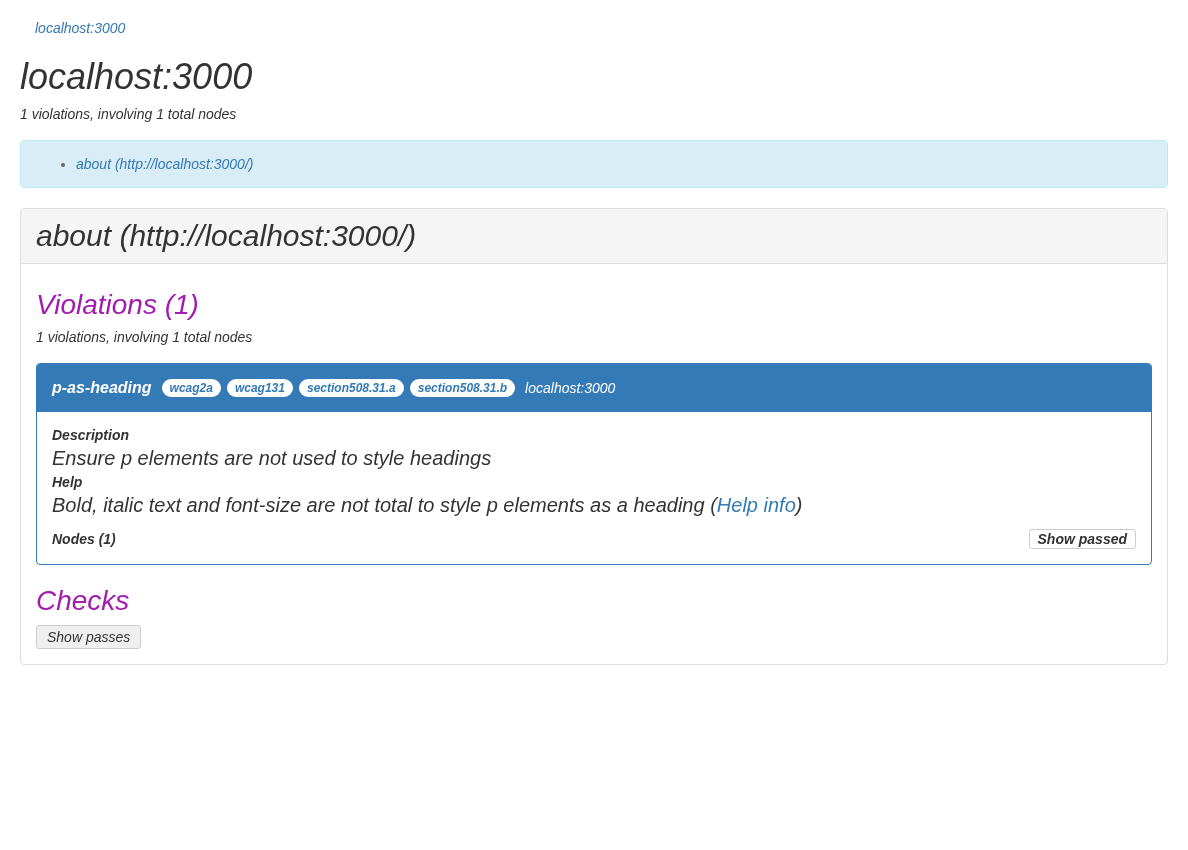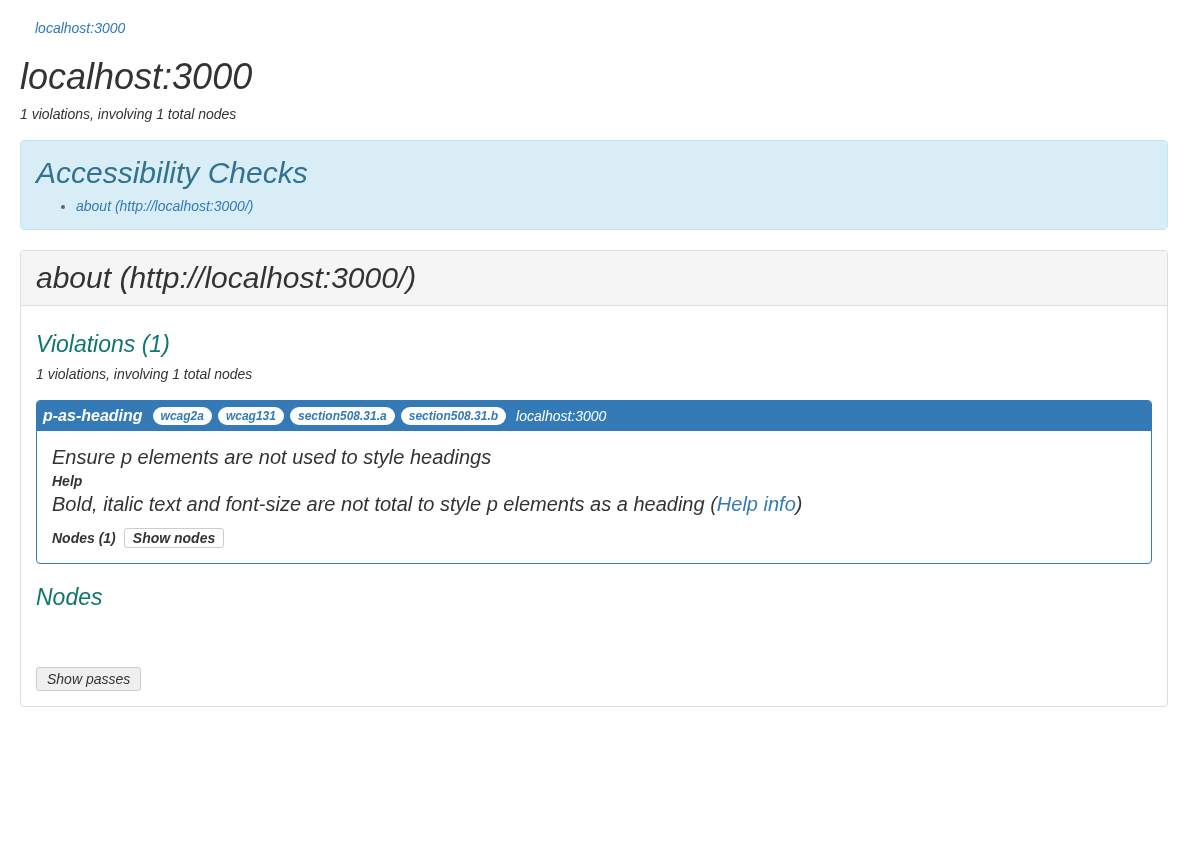--- a/index.html
+++ b/index.html
@@ -83,42 +83,42 @@
     }
     .panel-default .panel-heading-bar h2 {
       font-size: 30px;
       font-weight: 500;
       color: #333;
     }
     .panel-body {
       padding: 15px;
     }
     .section-heading {
-      font-size: 23px;
-      font-weight: 500;
-      color: #0f766e;
+      font-size: 28px;
+      font-weight: 500;
+      color: #a21caf;
       margin-top: 20px;
       margin-bottom: 8px;
     }
     .section-heading:first-child {
       margin-top: 10px;
     }
     .sub-summary {
       font-size: 14px;
       margin-bottom: 18px;
     }
     .violation-panel {
       border: 1px solid #337ab7;
       border-radius: 4px;
       margin-bottom: 20px;
     }
     .violation-header {
       background-color: #337ab7;
       color: #fff;
-      padding: 6px;
+      padding: 15px;
       border-radius: 3px 3px 0 0;
       display: flex;
       align-items: center;
       gap: 6px;
       flex-wrap: wrap;
     }
     .violation-header .rule-name {
       font-weight: bold;
       font-size: 16px;
       margin-right: 4px;
@@ -151,57 +151,56 @@
     }
     .violation-body .value {
       font-size: 20px;
       margin-bottom: 4px;
     }
     .nodes-line {
       display: flex;
       align-items: center;
       gap: 8px;
       margin-top: 12px;
+      justify-content: space-between;
     }
     .nodes-line .label {
       margin: 0;
     }
     button {
       font-family: inherit;
       font-size: 14px;
       background: #fff;
       border: 1px solid #ccc;
       border-radius: 3px;
       padding: 1px 8px;
       cursor: pointer;
       font-weight: bold;
       color: #333;
     }
     button.plain {
       font-weight: normal;
       background: #efefef;
       padding: 3px 10px;
-      margin-top: 48px;
     }
     .help-text {
       font-size: 14px;
     }
   </style>
 </head>
 <body>
 
 <div class="container">
   <a href="#" class="breadcrumb-link">localhost:3000</a>
 
   <h1 class="page-title">localhost:3000</h1>
   <p class="summary-line">1 violations, involving 1 total nodes</p>
 
   <div class="panel panel-info">
     <div class="panel-heading">
-      <h2>Accessibility Checks</h2>
       <ul>
         <li>
           <a href="#">about (http://localhost:3000/)</a>
         </li>
       </ul>
     </div>
   </div>
 
   <div class="panel panel-default">
     <div class="panel-heading-bar">
@@ -215,30 +214,31 @@
       <div class="violation-panel">
         <div class="violation-header">
           <span class="rule-name">p-as-heading</span>
           <span class="badge">wcag2a</span>
           <span class="badge">wcag131</span>
           <span class="badge">section508.31.a</span>
           <span class="badge">section508.31.b</span>
           <span class="host">localhost:3000</span>
         </div>
         <div class="violation-body">
+          <div class="label">Description</div>
           <div class="value">Ensure p elements are not used to style headings</div>
           <div class="label">Help</div>
           <div class="value help-text">
             <span>Bold, italic text and font-size are not total to style p elements as a heading (</span><a href="#">Help info</a><span>)</span>
           </div>
           <div class="nodes-line">
             <span class="label">Nodes (1)</span>
-            <button>Show nodes</button>
+            <button>Show passed</button>
           </div>
         </div>
       </div>
 
-      <h3 class="section-heading">Nodes</h3>
+      <h3 class="section-heading">Checks</h3>
       <button class="plain">Show passes</button>
 
     </div>
   </div>
 </div>
 
 </body></html>

